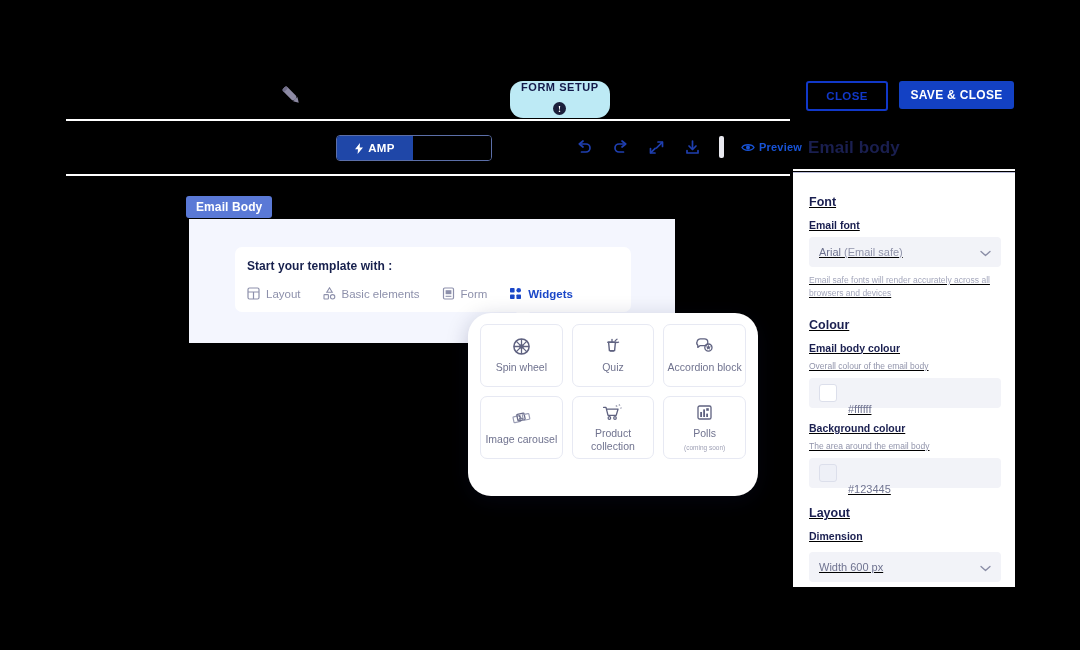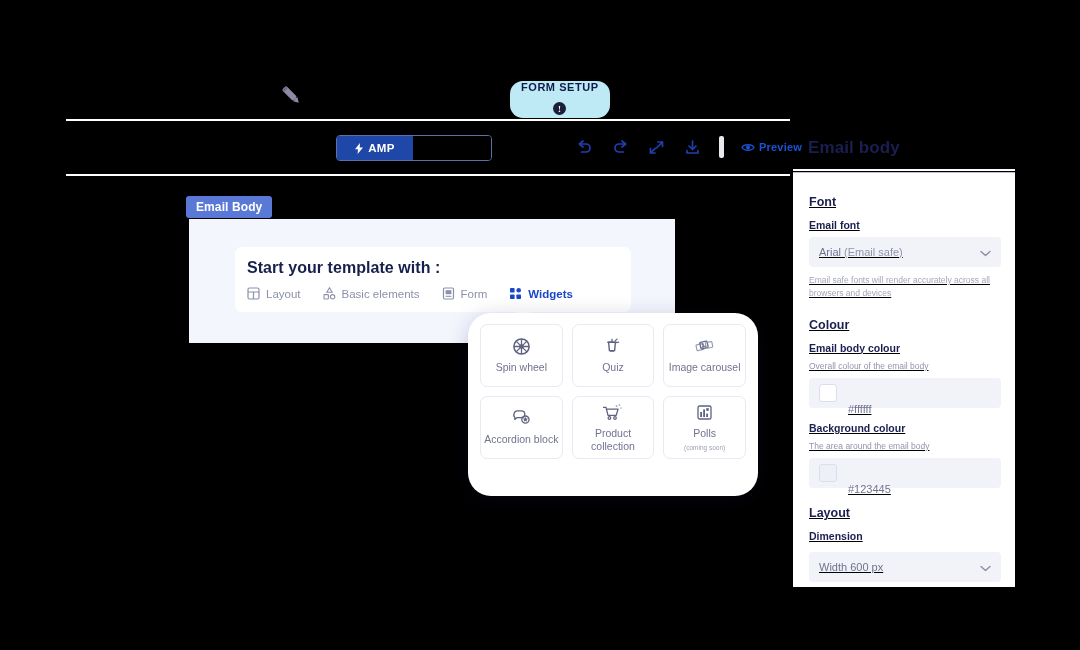--- a/index.html
+++ b/index.html
@@ -66,21 +66,21 @@
   .canvas{
     position:absolute;left:189px;top:219px;width:486px;height:124px;
     background:#f4f6fe;
   }
   .start-card{
     position:absolute;left:235px;top:247px;width:396px;height:65px;
     background:#fff;border-radius:7px;
   }
   .start-title{
     position:absolute;left:12px;top:12px;color:#17204d;
-    font-size:16px;font-weight:700;letter-spacing:.05px;
+    font-size:12px;font-weight:700;letter-spacing:.05px;
   }
   .start-tabs{position:absolute;left:12px;top:40px;display:flex;align-items:center;gap:22px;}
   .start-tab{display:flex;align-items:center;gap:6px;color:#8d90ab;font-size:11.5px;}
   .start-tab.active{color:#1a47c8;font-weight:700;}
   .start-tab svg{display:block;}
 
   
   .widget-pop{
     position:absolute;left:468px;top:313px;width:290px;height:183px;
     background:#fff;border-radius:23px;
@@ -297,45 +297,45 @@
             <path d="M12.2 3.6 L14 2.2 M13.6 5.6 L15.6 5.2" stroke="#5f6280" stroke-width="1.2" stroke-linecap="round"></path>
             <path d="M7.4 14 H10.6" stroke="#5f6280" stroke-width="1.4" stroke-linecap="round"></path>
           </svg>
         </span>
         <span>Quiz</span>
       </div>
 
       <div class="widget-cell">
         <span>
           <svg width="19" height="19" viewBox="0 0 19 19">
+            <path d="M2.2 4.2 A3.4 3.4 0 0 1 5.6 1.8 H9.4 A3.4 3.4 0 0 1 12.8 5.2 A3.4 3.4 0 0 1 9.4 8.6 H5.2 L2.8 10.4 V8.2 A3.4 3.4 0 0 1 2.2 4.2 Z" fill="none" stroke="#5f6280" stroke-width="1.3" stroke-linejoin="round"></path>
+            <circle cx="13.4" cy="10.6" r="3.6" fill="none" stroke="#5f6280" stroke-width="1.3"></circle>
+            <path d="M13.4 7.6 L14.1 9.5 L16.1 9.6 L14.6 10.9 L15.1 12.8 L13.4 11.7 L11.7 12.8 L12.2 10.9 L10.7 9.6 L12.7 9.5 Z" fill="#5f6280"></path>
+          </svg>
+        </span>
+        <span>Accordion block</span>
+      </div>
+
+      <div class="widget-cell">
+        <span>
+          <svg width="19" height="19" viewBox="0 0 19 19">
             <g transform="rotate(-12 9.5 9.5)">
               <rect x="1.4" y="6.2" width="7" height="6" rx=".8" fill="none" stroke="#9a9db4" stroke-width="1.2"></rect>
               <rect x="5.6" y="4.6" width="7.4" height="6.6" rx=".8" fill="none" stroke="#6a6d8a" stroke-width="1.3"></rect>
               <rect x="11" y="6" width="6.6" height="5.8" rx=".8" fill="none" stroke="#9a9db4" stroke-width="1.2"></rect>
               <circle cx="8.2" cy="7" r="1" fill="#6a6d8a"></circle>
               <path d="M6.2 10.6 L8.6 8.4 L11 10.6" fill="none" stroke="#6a6d8a" stroke-width="1.1"></path>
             </g>
           </svg>
         </span>
         <span>Image carousel</span>
       </div>
 
       <div class="widget-cell">
         <span>
-          <svg width="19" height="19" viewBox="0 0 19 19">
-            <path d="M2.2 4.2 A3.4 3.4 0 0 1 5.6 1.8 H9.4 A3.4 3.4 0 0 1 12.8 5.2 A3.4 3.4 0 0 1 9.4 8.6 H5.2 L2.8 10.4 V8.2 A3.4 3.4 0 0 1 2.2 4.2 Z" fill="none" stroke="#5f6280" stroke-width="1.3" stroke-linejoin="round"></path>
-            <circle cx="13.4" cy="10.6" r="3.6" fill="none" stroke="#5f6280" stroke-width="1.3"></circle>
-            <path d="M13.4 7.6 L14.1 9.5 L16.1 9.6 L14.6 10.9 L15.1 12.8 L13.4 11.7 L11.7 12.8 L12.2 10.9 L10.7 9.6 L12.7 9.5 Z" fill="#5f6280"></path>
-          </svg>
-        </span>
-        <span>Accordion block</span>
-      </div>
-
-      <div class="widget-cell">
-        <span>
           <svg width="22" height="19" viewBox="0 0 22 19">
             <path d="M1.6 4.4 H4 L6 12.4 H14.2 L16 6.2 H4.6" fill="none" stroke="#5f6280" stroke-width="1.3" stroke-linecap="round" stroke-linejoin="round"></path>
             <circle cx="7.4" cy="15" r="1.3" fill="none" stroke="#5f6280" stroke-width="1.2"></circle>
             <circle cx="13" cy="15" r="1.3" fill="none" stroke="#5f6280" stroke-width="1.2"></circle>
             <text x="13.6" y="4.2" font-size="4.6" fill="#5f6280" font-family="Liberation Serif, serif">z</text>
             <text x="16.6" y="2.9" font-size="4" fill="#5f6280" font-family="Liberation Serif, serif">z</text>
             <text x="18.2" y="5.6" font-size="3.4" fill="#5f6280" font-family="Liberation Serif, serif">z</text>
           </svg>
         </span>
         <span>Product collection</span>
@@ -351,20 +351,28 @@
             <rect x="11.2" y="5.2" width="2.6" height="2.6" fill="#5f6280"></rect>
           </svg>
         </span>
         <span>Polls</span>
         <span class="coming-soon">(coming soon)</span>
       </div>
 
     </div>
   </div>
 
+  <div class="side-actions">
+    <div class="btn-close">
+      <span>CLOSE</span>
+    </div>
+    <div class="btn-save">
+      <span>SAVE &amp; CLOSE</span>
+    </div>
+  </div>
 
   <div class="side-title">Email body</div>
   <div class="side-rule"></div>
 
   <div class="side-panel">
     <div class="side-inner">
 
       <div class="sec-head">Font</div>
       <div class="field-label">Email font</div>
       <div class="select-box">

